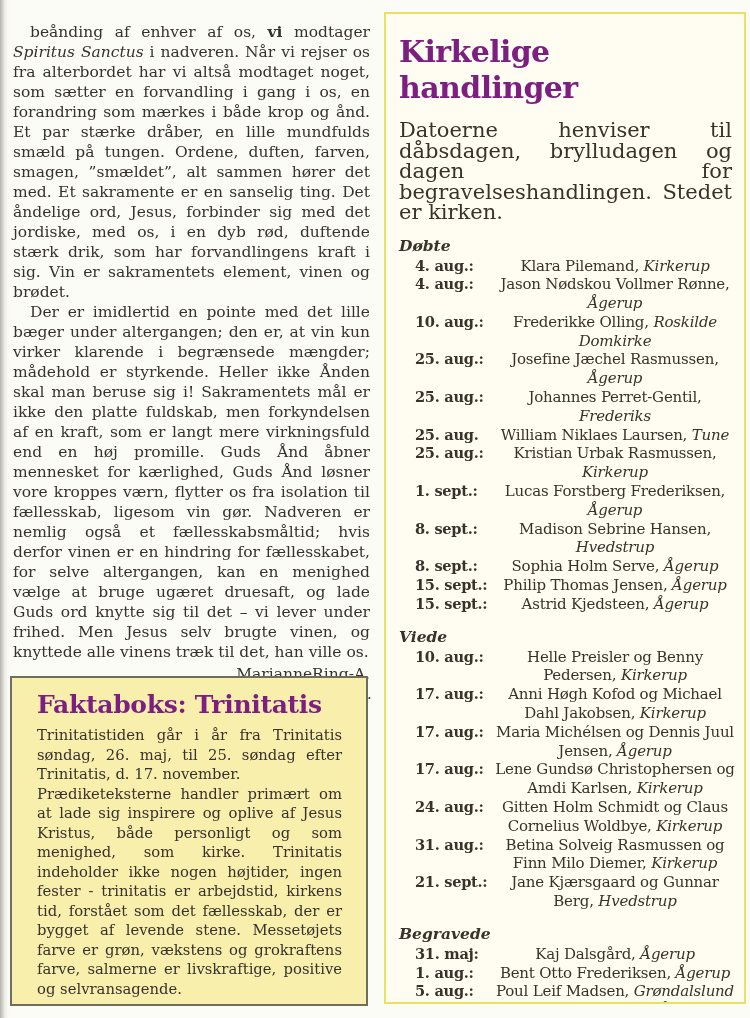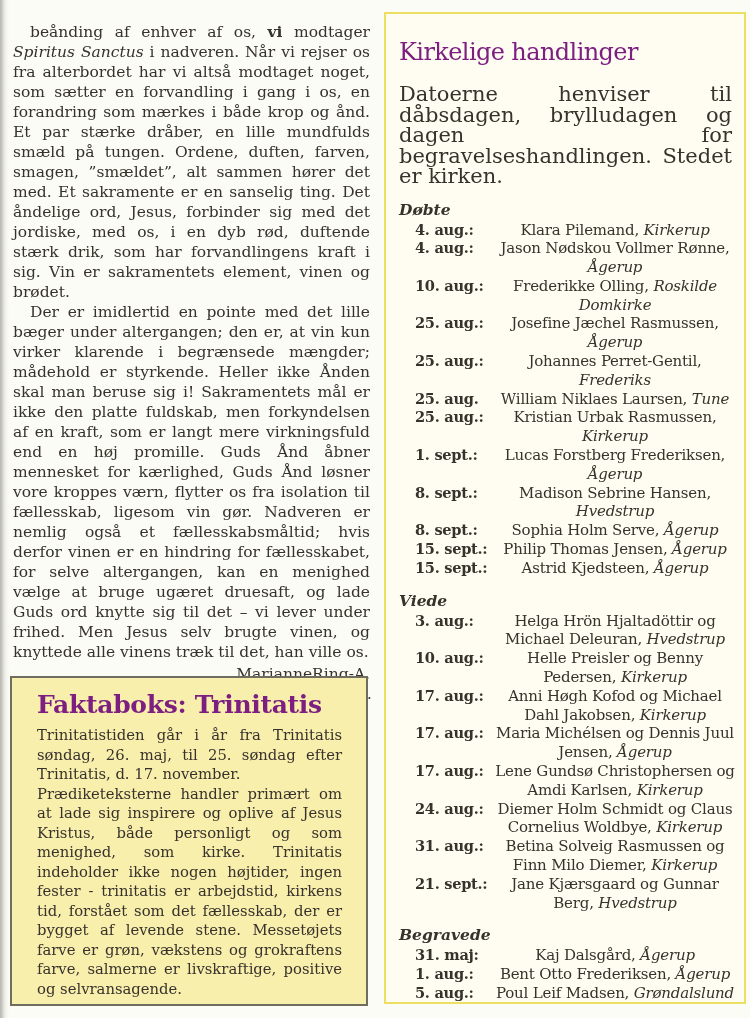--- a/index.html
+++ b/index.html
@@ -55,22 +55,22 @@
     margin:0;font-size:14.8px;line-height:19.5px;text-align:justify;
   }
   
   .kirkelige-box{
     position:absolute;left:384px;top:12px;width:362px;height:992px;
     background:var(--box-bg);
     border:2px solid var(--box-border);
     padding:20px 8px 0 13px;overflow:hidden;
   }
   .kirkelige-box h1{
-    margin:0 0 14px;font-size:24px;line-height:36px;
-    color:var(--purple);font-weight:normal;letter-spacing:-0.6px;
+    margin:0 0 14px;font-size:30px;line-height:36px;
+    color:var(--purple);font-weight:bold;letter-spacing:-0.6px;
     max-width:300px;
   }
   .kirkelige-box .intro{
     margin:0 0 12px;font-size:21px;line-height:20.5px;text-align:justify;
     padding-right:4px;
   }
   .section-heading{
     margin:13px 0 2px;font-size:15.5px;line-height:19px;
     font-weight:bold;font-style:italic;
   }
@@ -167,24 +167,20 @@
   <div class="entry">
     <span class="date">15. sept.:</span>
     <span class="detail"><span class="name">Astrid Kjedsteen,</span> <span class="place">Ågerup</span></span>
   </div>
 </div>
   </div>
 
   <div class="section">
     <h3 class="section-heading">Viede</h3>
     <div class="entries">
-  <div class="entry">
-    <span class="date">3. aug.:</span>
-    <span class="detail"><span class="name">Helga Hrön Hjaltadöttir og Michael Deleuran,</span> <span class="place">Hvedstrup</span></span>
-  </div>
 
   <div class="entry">
     <span class="date">10. aug.:</span>
     <span class="detail"><span class="name">Helle Preisler og Benny Pedersen,</span> <span class="place">Kirkerup</span></span>
   </div>
 
   <div class="entry">
     <span class="date">17. aug.:</span>
     <span class="detail"><span class="name">Anni Høgh Kofod og Michael Dahl Jakobsen,</span> <span class="place">Kirkerup</span></span>
   </div>
@@ -194,21 +190,21 @@
     <span class="detail"><span class="name">Maria Michélsen og Dennis Juul Jensen,</span> <span class="place">Ågerup</span></span>
   </div>
 
   <div class="entry">
     <span class="date">17. aug.:</span>
     <span class="detail"><span class="name">Lene Gundsø Christophersen og Amdi Karlsen,</span> <span class="place">Kirkerup</span></span>
   </div>
 
   <div class="entry">
     <span class="date">24. aug.:</span>
-    <span class="detail"><span class="name">Diemer Holm Schmidt og Claus Cornelius Woldbye,</span> <span class="place">Kirkerup</span></span>
+    <span class="detail"><span class="name">Gitten Holm Schmidt og Claus Cornelius Woldbye,</span> <span class="place">Kirkerup</span></span>
   </div>
 
   <div class="entry">
     <span class="date">31. aug.:</span>
     <span class="detail"><span class="name">Betina Solveig Rasmussen og Finn Milo Diemer,</span> <span class="place">Kirkerup</span></span>
   </div>
 
   <div class="entry">
     <span class="date">21. sept.:</span>
     <span class="detail"><span class="name">Jane Kjærsgaard og Gunnar Berg,</span> <span class="place">Hvedstrup</span></span>

